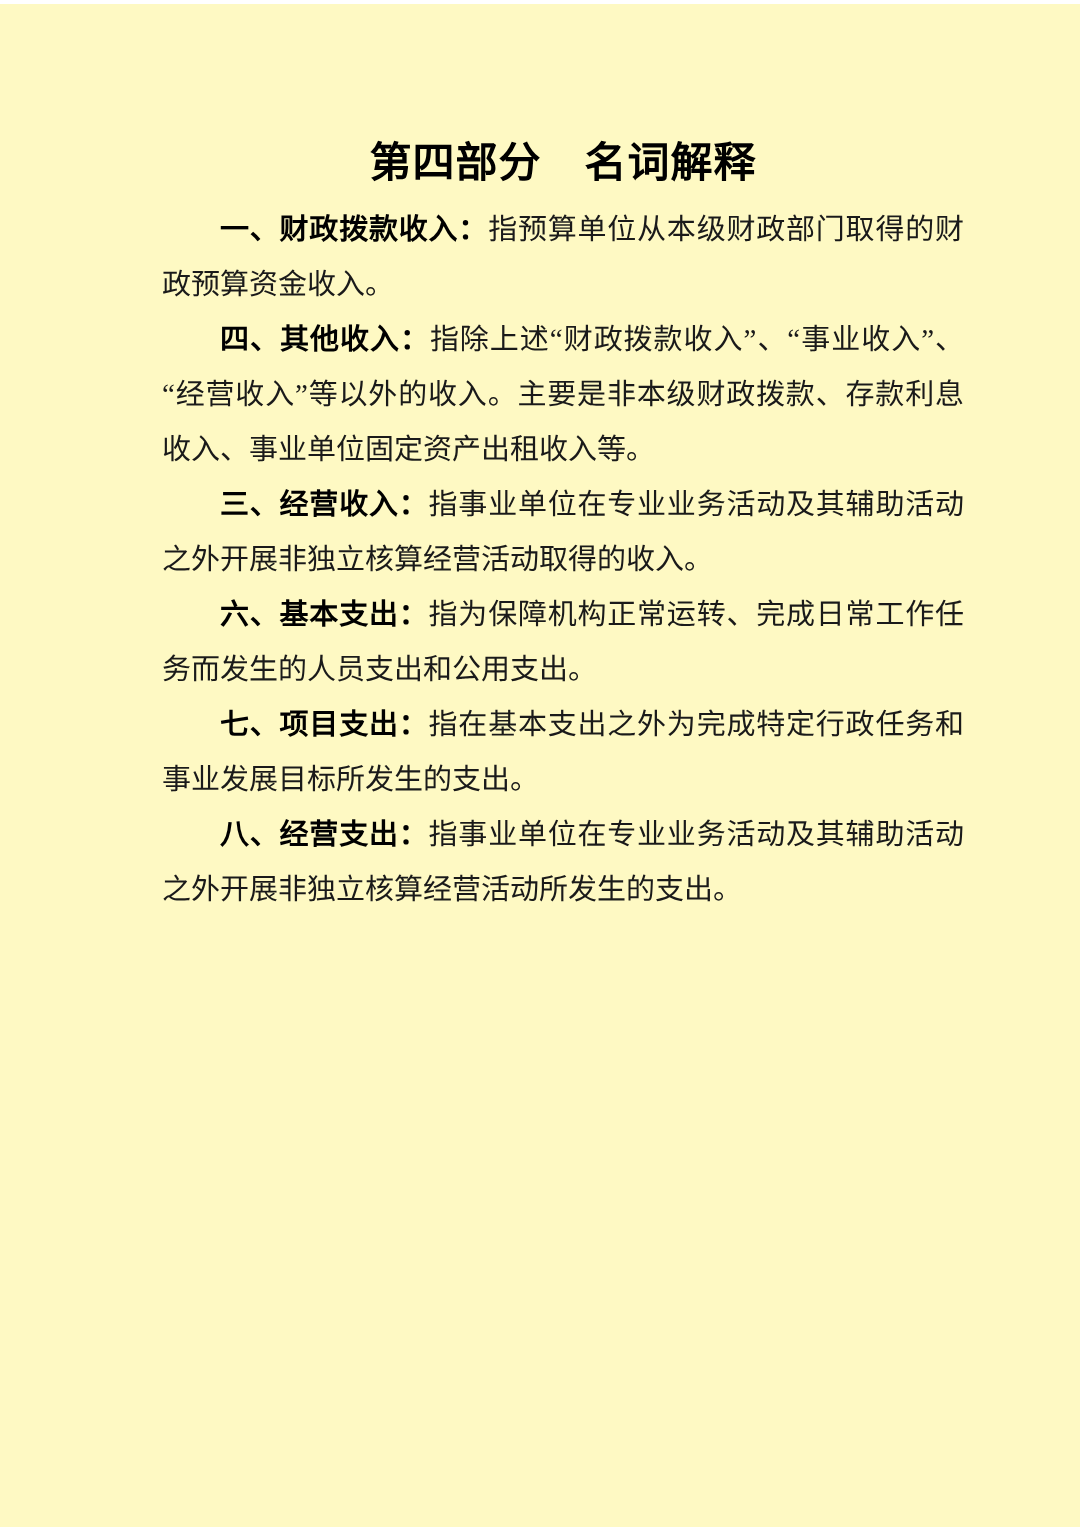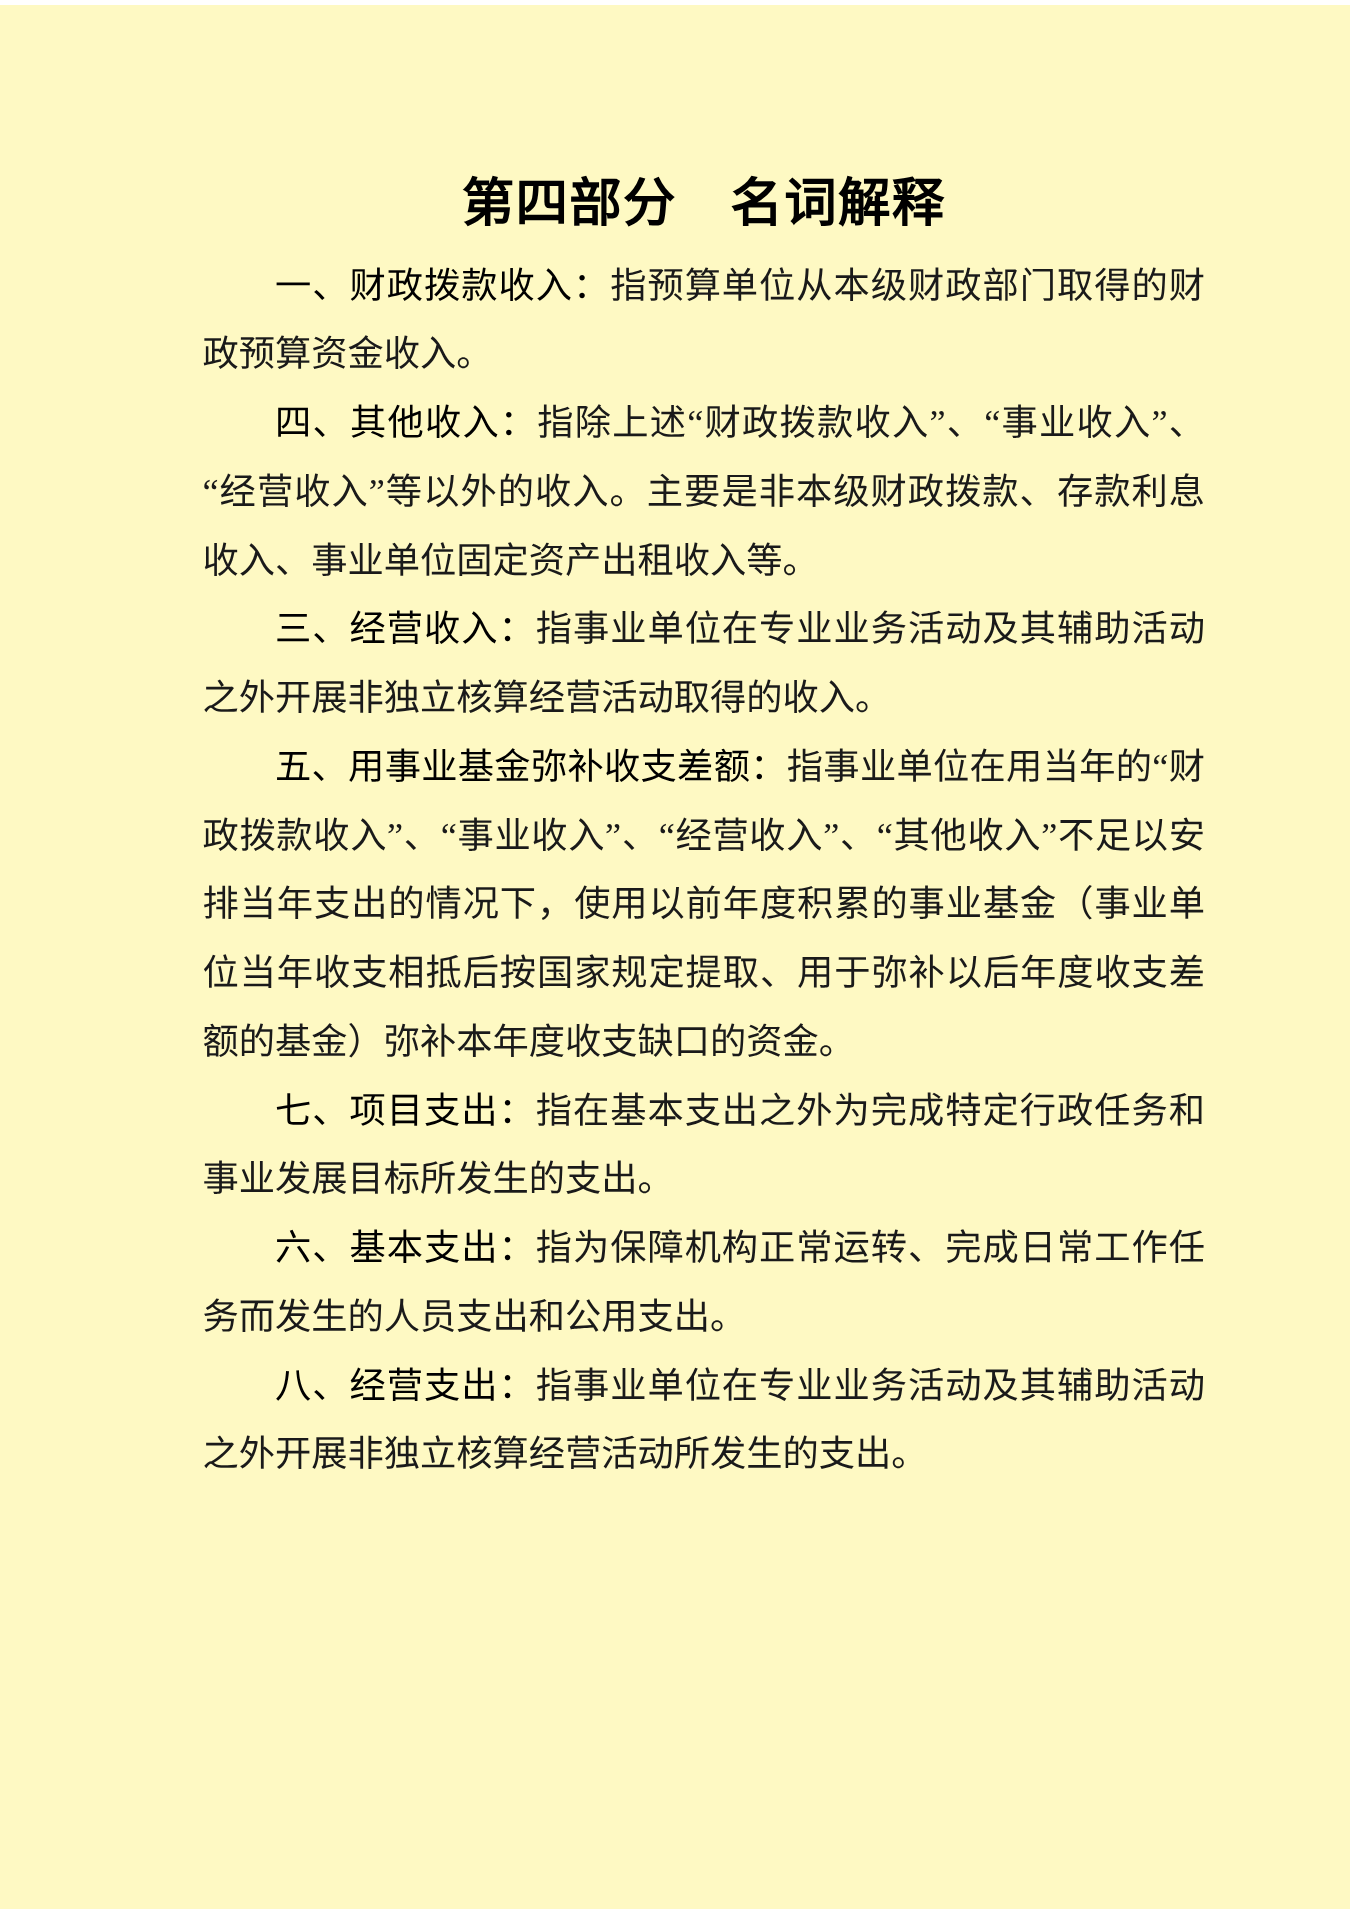--- a/index.html
+++ b/index.html
@@ -32,21 +32,21 @@
   .term-paragraph {
     margin: 0;
     font-size: 29px;
     line-height: 55px;
     text-align: justify;
     text-justify: inter-character;
     text-indent: 2em;
     color: #1a1a1a;
   }
   .term-label {
-    font-weight: normal;
+    font-weight: bold;
     color: #000000;
   }
   .term-definition {
     font-weight: normal;
   }
 </style>
 </head>
 <body>
 
 <div class="page">
@@ -59,29 +59,26 @@
 
 
   <p class="term-paragraph">
     <span class="term-label">四、其他收入：</span><span class="term-definition">指除上述“财政拨款收入”、“事业收入”、“经营收入”等以外的收入。主要是非本级财政拨款、存款利息收入、事业单位固定资产出租收入等。</span>
   </p>
 
   <p class="term-paragraph">
     <span class="term-label">三、经营收入：</span><span class="term-definition">指事业单位在专业业务活动及其辅助活动之外开展非独立核算经营活动取得的收入。</span>
   </p>
 
+
   <p class="term-paragraph">
-    <span class="term-label">五、用事业基金弥补收支差额：</span><span class="term-definition">指事业单位在用当年的“财政拨款收入”、“事业收入”、“经营收入”、“其他收入”不足以安排当年支出的情况下，使用以前年度积累的事业基金（事业单位当年收支相抵后按国家规定提取、用于弥补以后年度收支差额的基金）弥补本年度收支缺口的资金。</span>
+    <span class="term-label">六、基本支出：</span><span class="term-definition">指为保障机构正常运转、完成日常工作任务而发生的人员支出和公用支出。</span>
   </p>
 
   <p class="term-paragraph">
     <span class="term-label">七、项目支出：</span><span class="term-definition">指在基本支出之外为完成特定行政任务和事业发展目标所发生的支出。</span>
-  </p>
-
-  <p class="term-paragraph">
-    <span class="term-label">六、基本支出：</span><span class="term-definition">指为保障机构正常运转、完成日常工作任务而发生的人员支出和公用支出。</span>
   </p>
 
   <p class="term-paragraph">
     <span class="term-label">八、经营支出：</span><span class="term-definition">指事业单位在专业业务活动及其辅助活动之外开展非独立核算经营活动所发生的支出。</span>
   </p>
 
 </div>
 
 </body></html>

